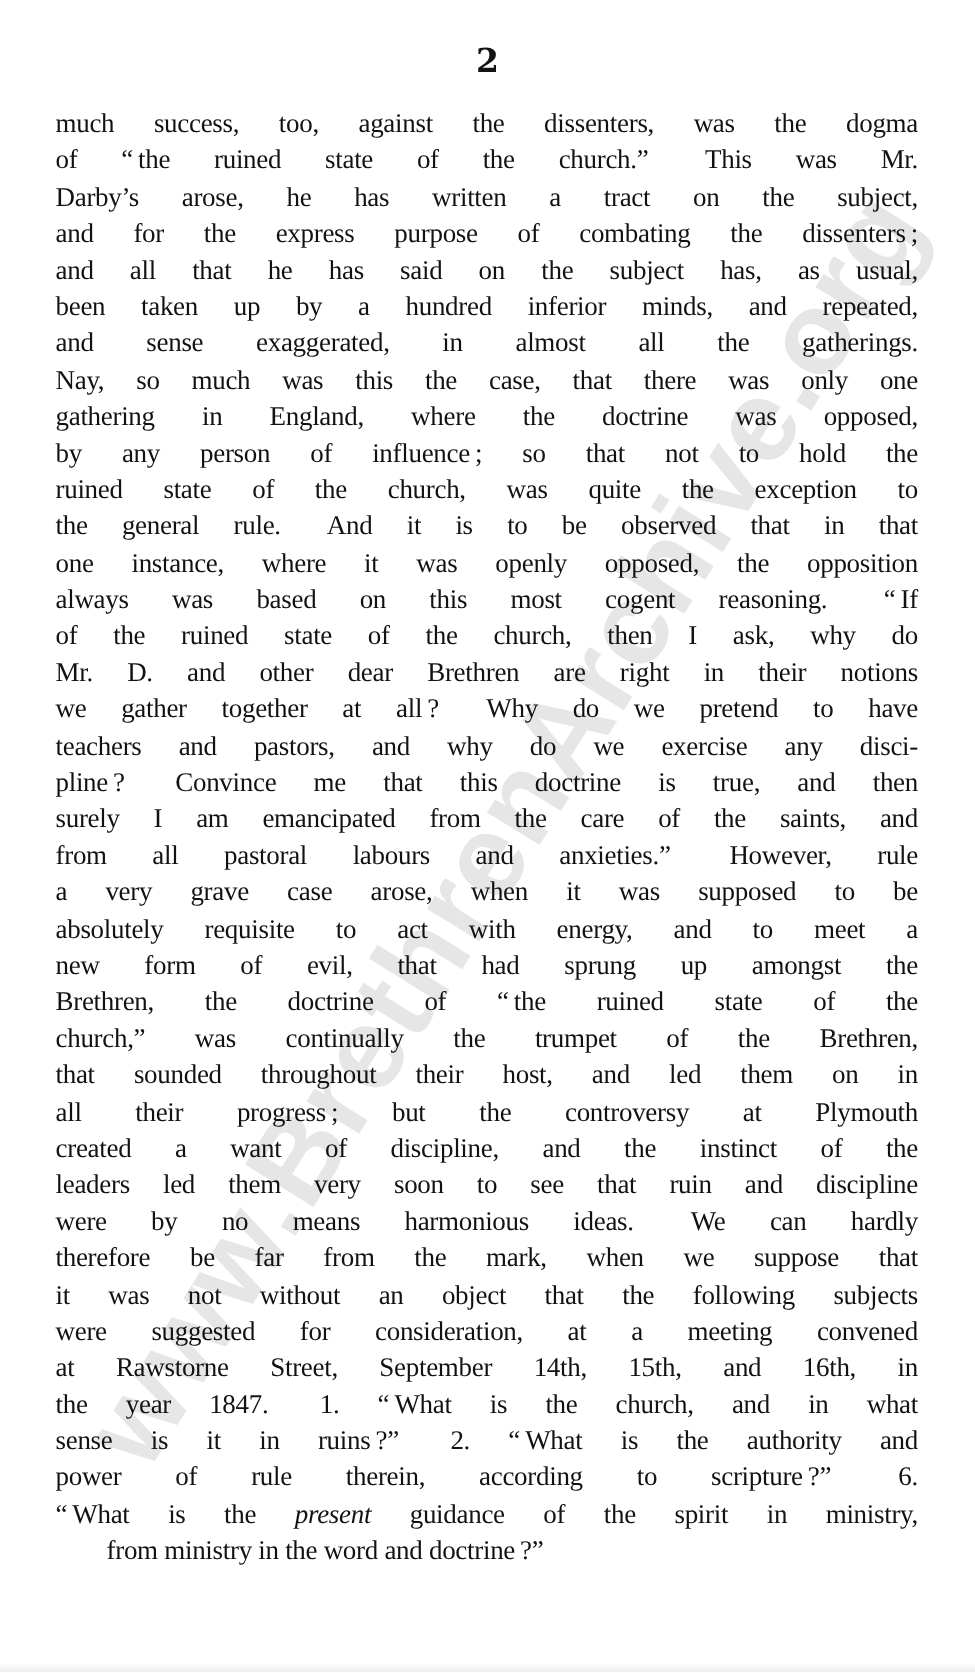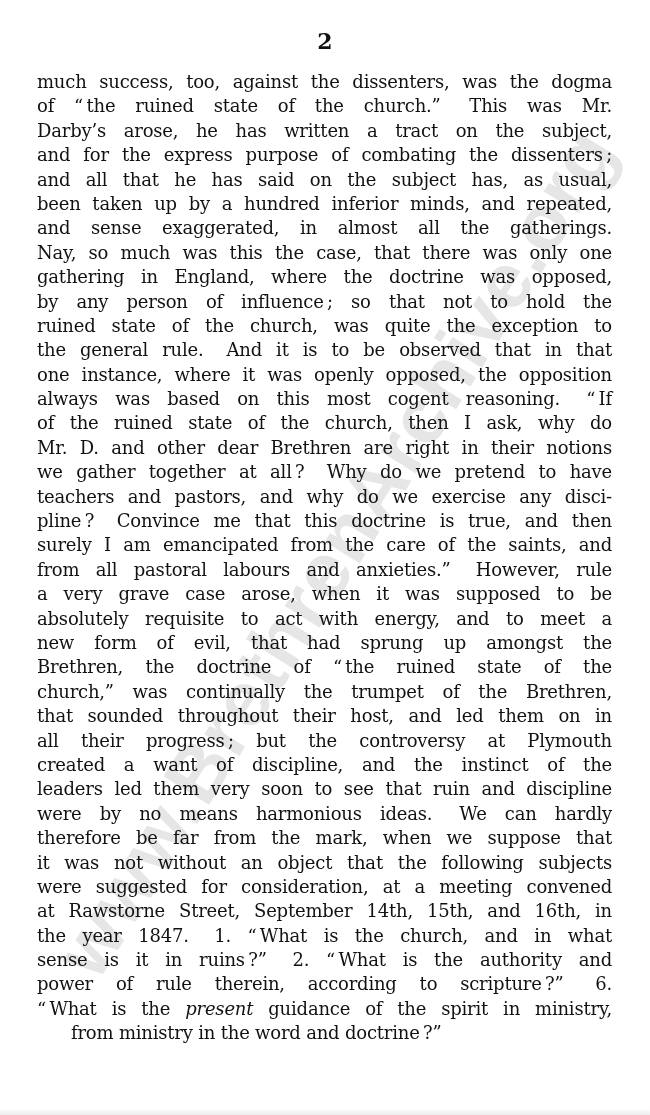--- a/index.html
+++ b/index.html
@@ -40,20 +40,21 @@
     font-size: 22px;
     font-weight: bold;
     z-index: 1;
   }
   .text-block {
     position: absolute;
     left: 37px;
     top: 70px;
     width: 575px;
     z-index: 1;
+    font-family: Liberation Serif, serif;
   }
   .line {
     font-size: 18px;
     line-height: 24.4px;
     height: 24.4px;
     letter-spacing: -0.2px;
     text-align: justify;
     text-align-last: justify;
     text-justify: inter-word;
     white-space: normal;

